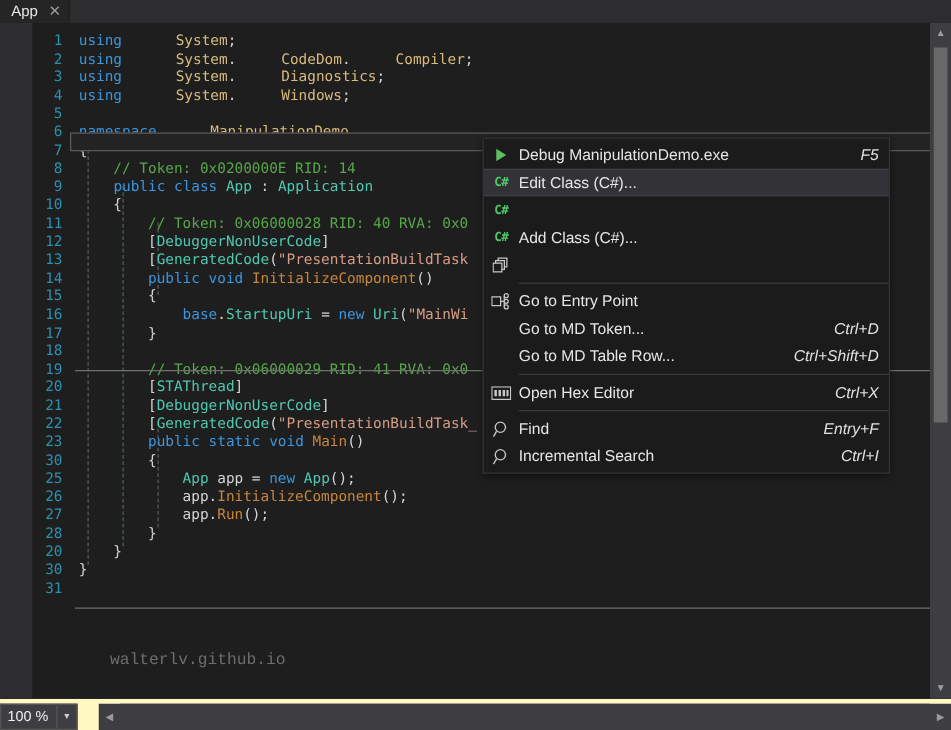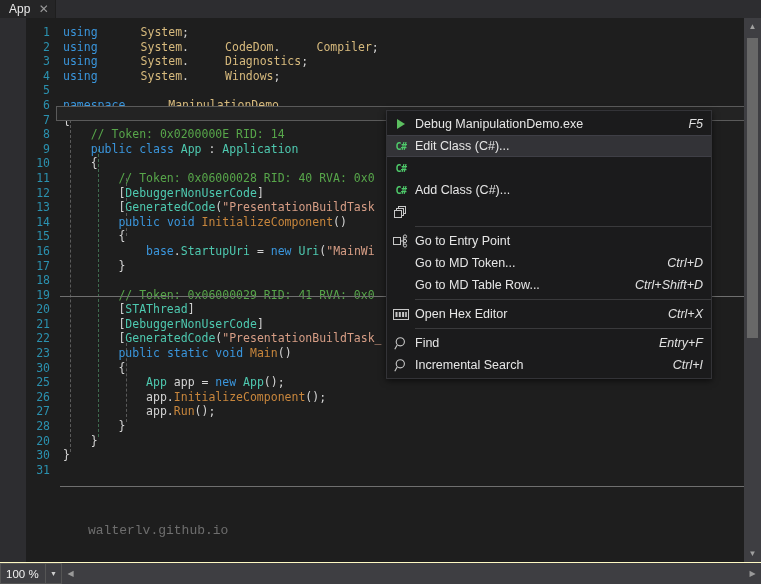--- a/index.html
+++ b/index.html
@@ -185,21 +185,22 @@
     cursor: pointer;
   }
 
   
   .status-bar {
     flex: 0 0 auto;
     height: 21px;
     background: #fef9c3;
     display: flex;
     align-items: stretch;
-    border-top: 1px solid #fef9c3;
+    border-top: 4px solid #fef9c3;
+    gap: 17px;
   }
   .zoom-combo {
     display: flex;
     align-items: stretch;
     width: 62px;
     background: #3e3e42;
   }
   .zoom-value {
     flex: 1 1 auto;
     color: #f0f0f0;

